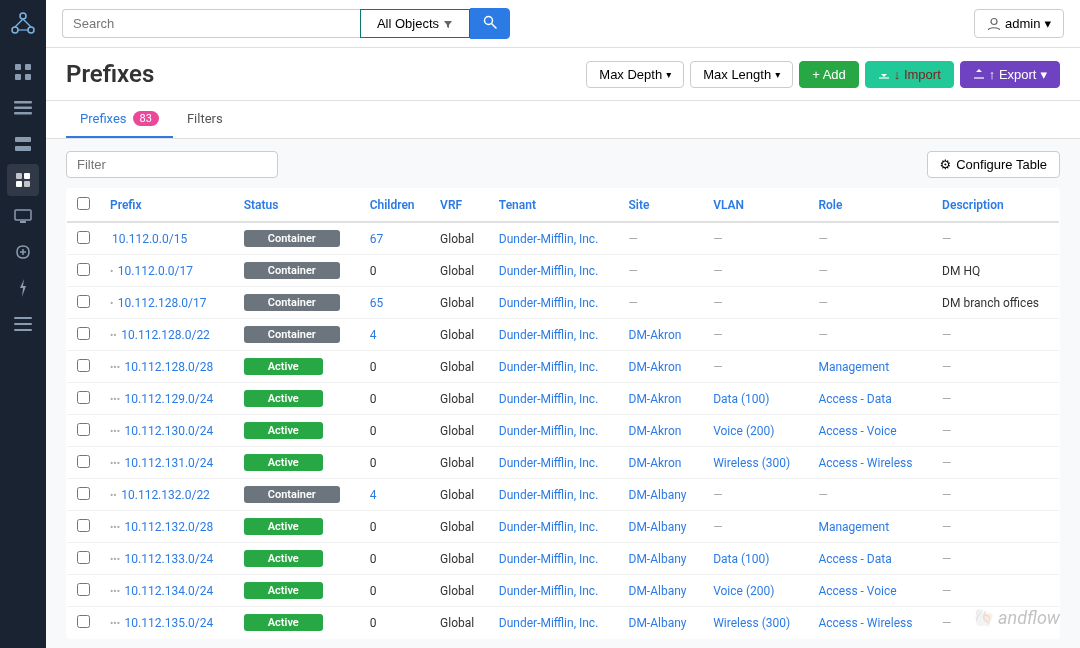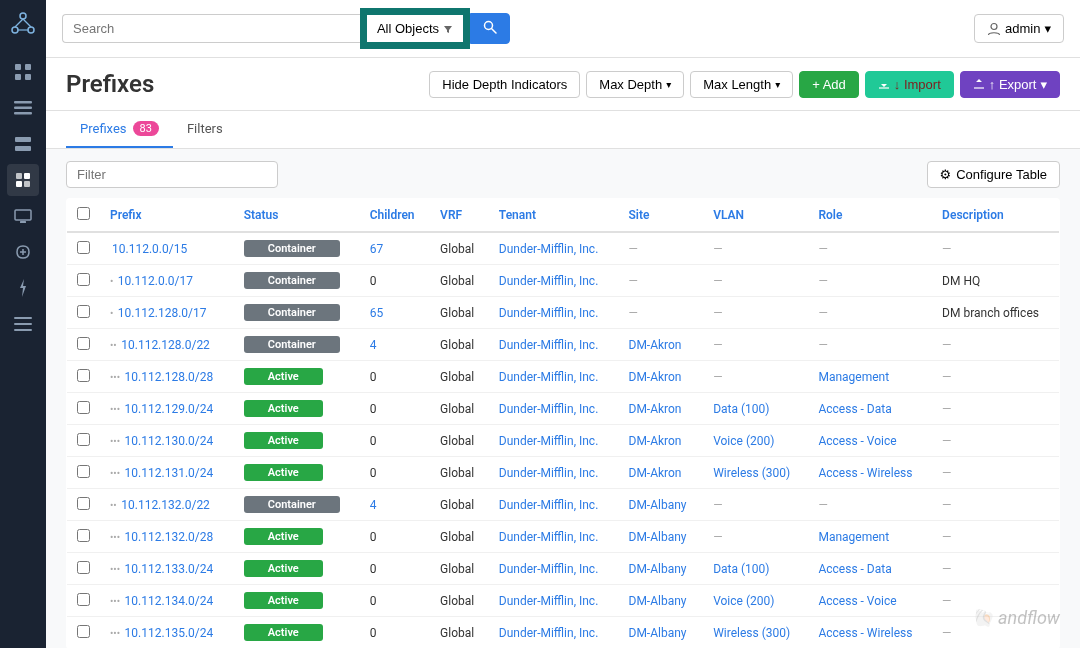--- a/index.html
+++ b/index.html
@@ -64,23 +64,23 @@
     .search-input {
       flex: 1;
       border: 1px solid #ccc;
       border-right: none;
       border-radius: 4px 0 0 4px;
       padding: 6px 10px;
       font-size: 13px;
       outline: none;
     }
     .search-type-btn {
-      border: 7px solid #0f766e;
-      background: #fff;
-      padding: 6px 10px;
+      border: 1px solid #0f766e;
+      background: #fff;
+      padding: 6px 16px;
       font-size: 13px;
       cursor: pointer;
       display: flex;
       align-items: center;
       gap: 4px;
     }
     .search-btn {
       background: #2c7be5;
       border: 1px solid #2c7be5;
       border-radius: 0 4px 4px 0;
@@ -396,23 +396,20 @@
         <path d="M1.5 13c0-3 11-3 11 0" fill="none" stroke="#666" stroke-width="1.2"></path>
       </svg>
       <span>admin</span>
       <span>▾</span>
     </button>
   </div>
 
   <div class="page-header">
     <h1 class="page-title">Prefixes</h1>
     <div class="page-actions">
-      <button class="btn-outline">
-        <span>Hide Depth Indicators</span>
-      </button>
       <button class="btn-outline">
         <span>Max Depth</span>
         <span class="dropdown-arrow">▾</span>
       </button>
       <button class="btn-outline">
         <span>Max Length</span>
         <span class="dropdown-arrow">▾</span>
       </button>
       <button class="btn-green">
         <span>+ Add</span>

